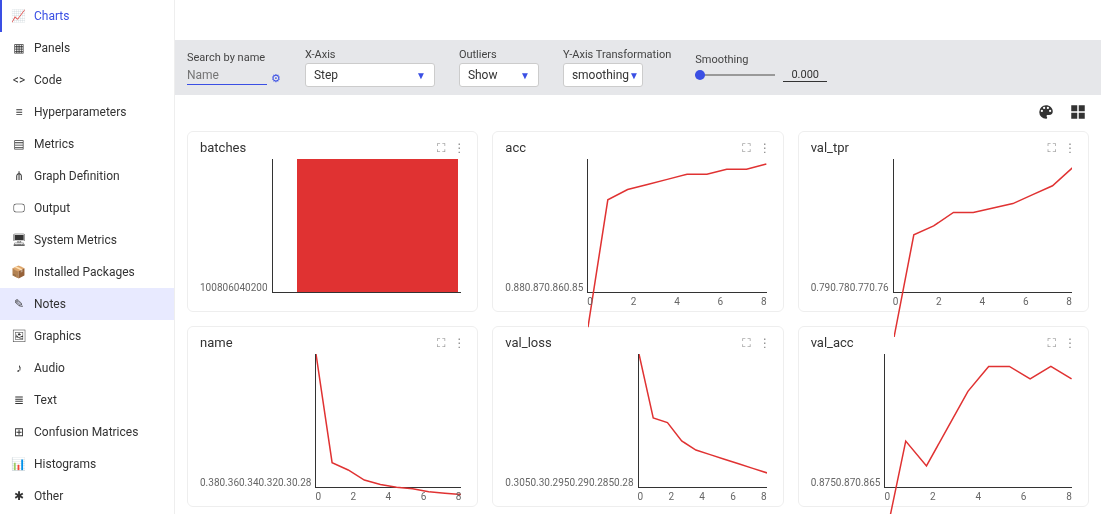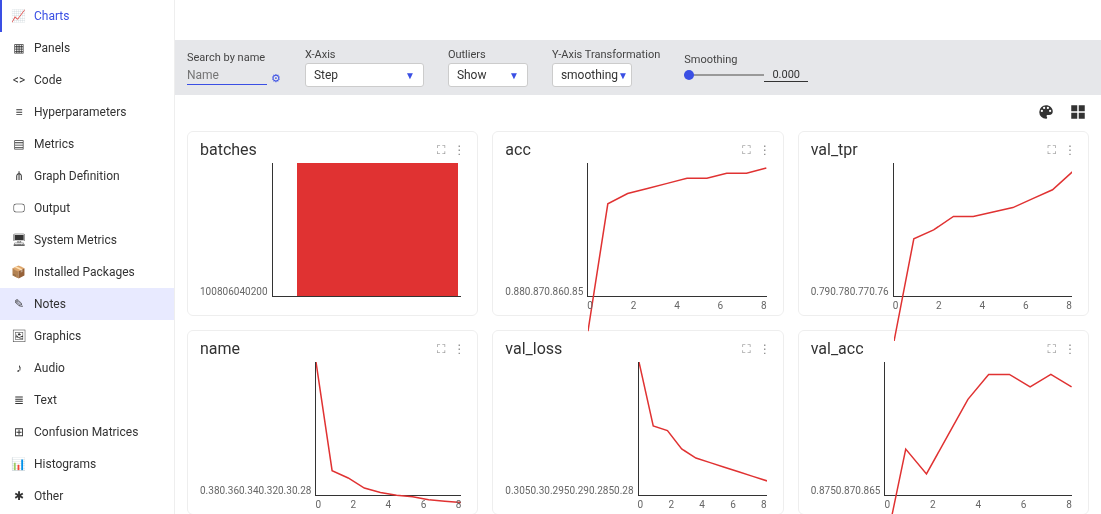--- a/index.html
+++ b/index.html
@@ -9,35 +9,35 @@
 .side-item.active-blue { color:#3a4fe4; border-left:2px solid #3a4fe4; padding-left:10px; }
 .side-item.active-bg { background:#e8eaff; }
 .side-icon { width:14px; display:inline-flex; justify-content:center; align-items:center; font-size:12px; }
 .main { flex:1; display:flex; flex-direction:column; overflow:hidden;margin-top:40px; }
 .toolbar { background:#e6e7ea; padding:8px 12px; display:flex; align-items:center; gap:24px; }
 .tb-group { display:flex; flex-direction:column; gap:2px; font-size:11px; }
 .tb-label { color:#444; }
 .input-name { display:flex; align-items:flex-end; gap:4px; }
 .input-name input { border:none; border-bottom:1px solid #3a4fe4; background:transparent; width:80px; color:#888; font-size:12px; padding:2px 0; outline:none; }
 .gear { color:#3a4fe4; }
-.select-box { border:1px solid #ccc; border-radius:3px; background:#fff; display:flex; align-items:center; justify-content:space-between; padding:4px 8px; width:119px; height:24px; font-size:12px; }
+.select-box { border:1px solid #ccc; border-radius:3px; background:#fff; display:flex; align-items:center; justify-content:space-between; padding:4px 8px; width:130px; height:24px; font-size:12px; }
 .chev-down { color:#3a4fe4; font-size:10px; }
 .smoothing-group { display:flex; flex-direction:column; gap:2px; }
-.slider-row { display:flex; align-items:center; }
+.slider-row { display:flex; align-items:center; gap:8px; }
 .slider { position:relative; width:80px; height:10px; }
 .slider-track { position:absolute; top:4px; left:0; right:0; height:2px; background:#999; }
 .slider-thumb { position:absolute; left:0; top:0; width:10px; height:10px; border-radius:50%; background:#3a4fe4; }
 .slider-val { border-bottom:1px solid #333; width:44px; text-align:center; font-size:11px; }
 .add-chart { margin-left:auto; background:#3a4fe4; color:#fff; border:none; border-radius:4px; padding:8px 14px; font-size:13px; cursor:pointer; }
 .secondary-bar { display:flex; justify-content:flex-end; align-items:center; gap:14px; padding:8px 14px 0; }
 .sec-icon { width:18px; height:18px; cursor:pointer; }
 .charts-area { flex:1; overflow-y:auto; padding:10px 12px; display:grid; grid-template-columns:repeat(3,1fr); gap:14px; }
 .chart-card { border:1px solid #eee; border-radius:6px; padding:8px 12px 4px; }
 .chart-head { display:flex; align-items:center; justify-content:space-between; margin-bottom:4px; }
-.chart-title { font-size:16px; color:#333; }
+.chart-title { font-size:13px; color:#333; }
 .chart-tools { display:flex; gap:8px; color:#888; font-size:12px; }
 .chart-body { height:148px; display:flex; font-size:10px; color:#666; }
 .ylabels { display:flex; justify-content:space-between; align-items:flex-end; padding-right:4px; padding-bottom:14px; }
 .plot-area { flex:1; position:relative; }
 .plot-inner { position:absolute; inset:0 4px 14px 0; border-left:1px solid #333; border-bottom:1px solid #333; }
 .xlabels { position:absolute; left:0; right:4px; bottom:0; display:flex; justify-content:space-between; font-size:10px; color:#666; }
 svg.data-line { position:absolute; inset:0; }
 .bar-block { position:absolute; background:#e03232; }
 .chart-card.stub { height:38px; }
 </style>

